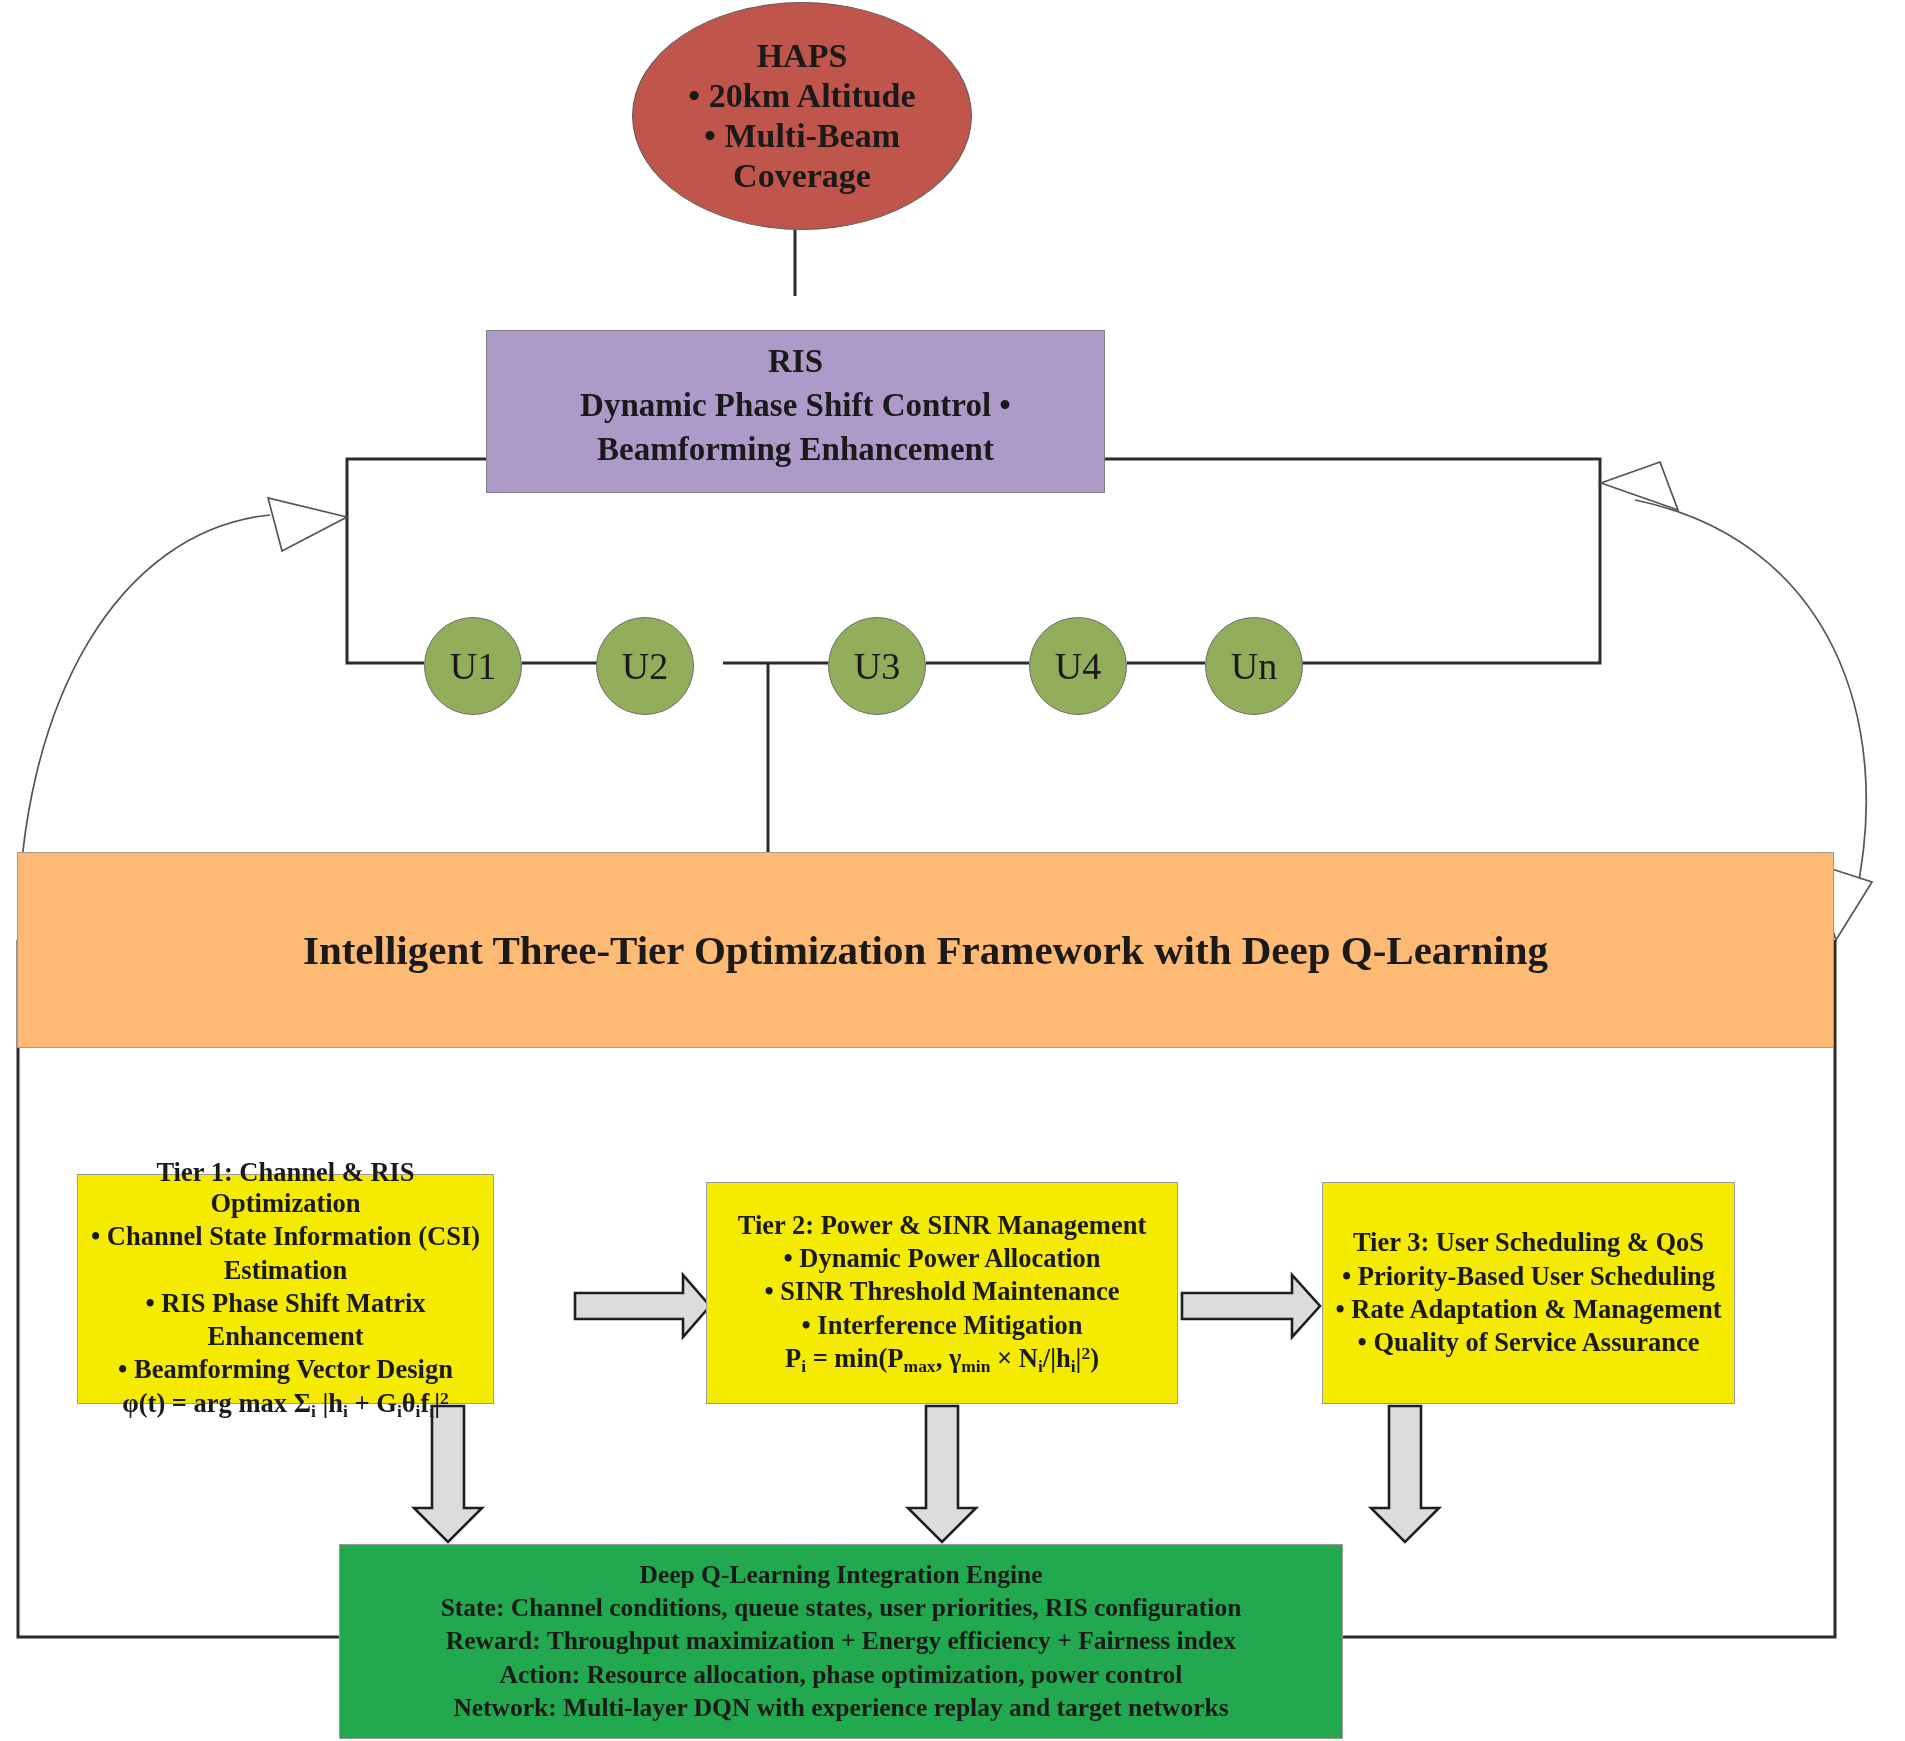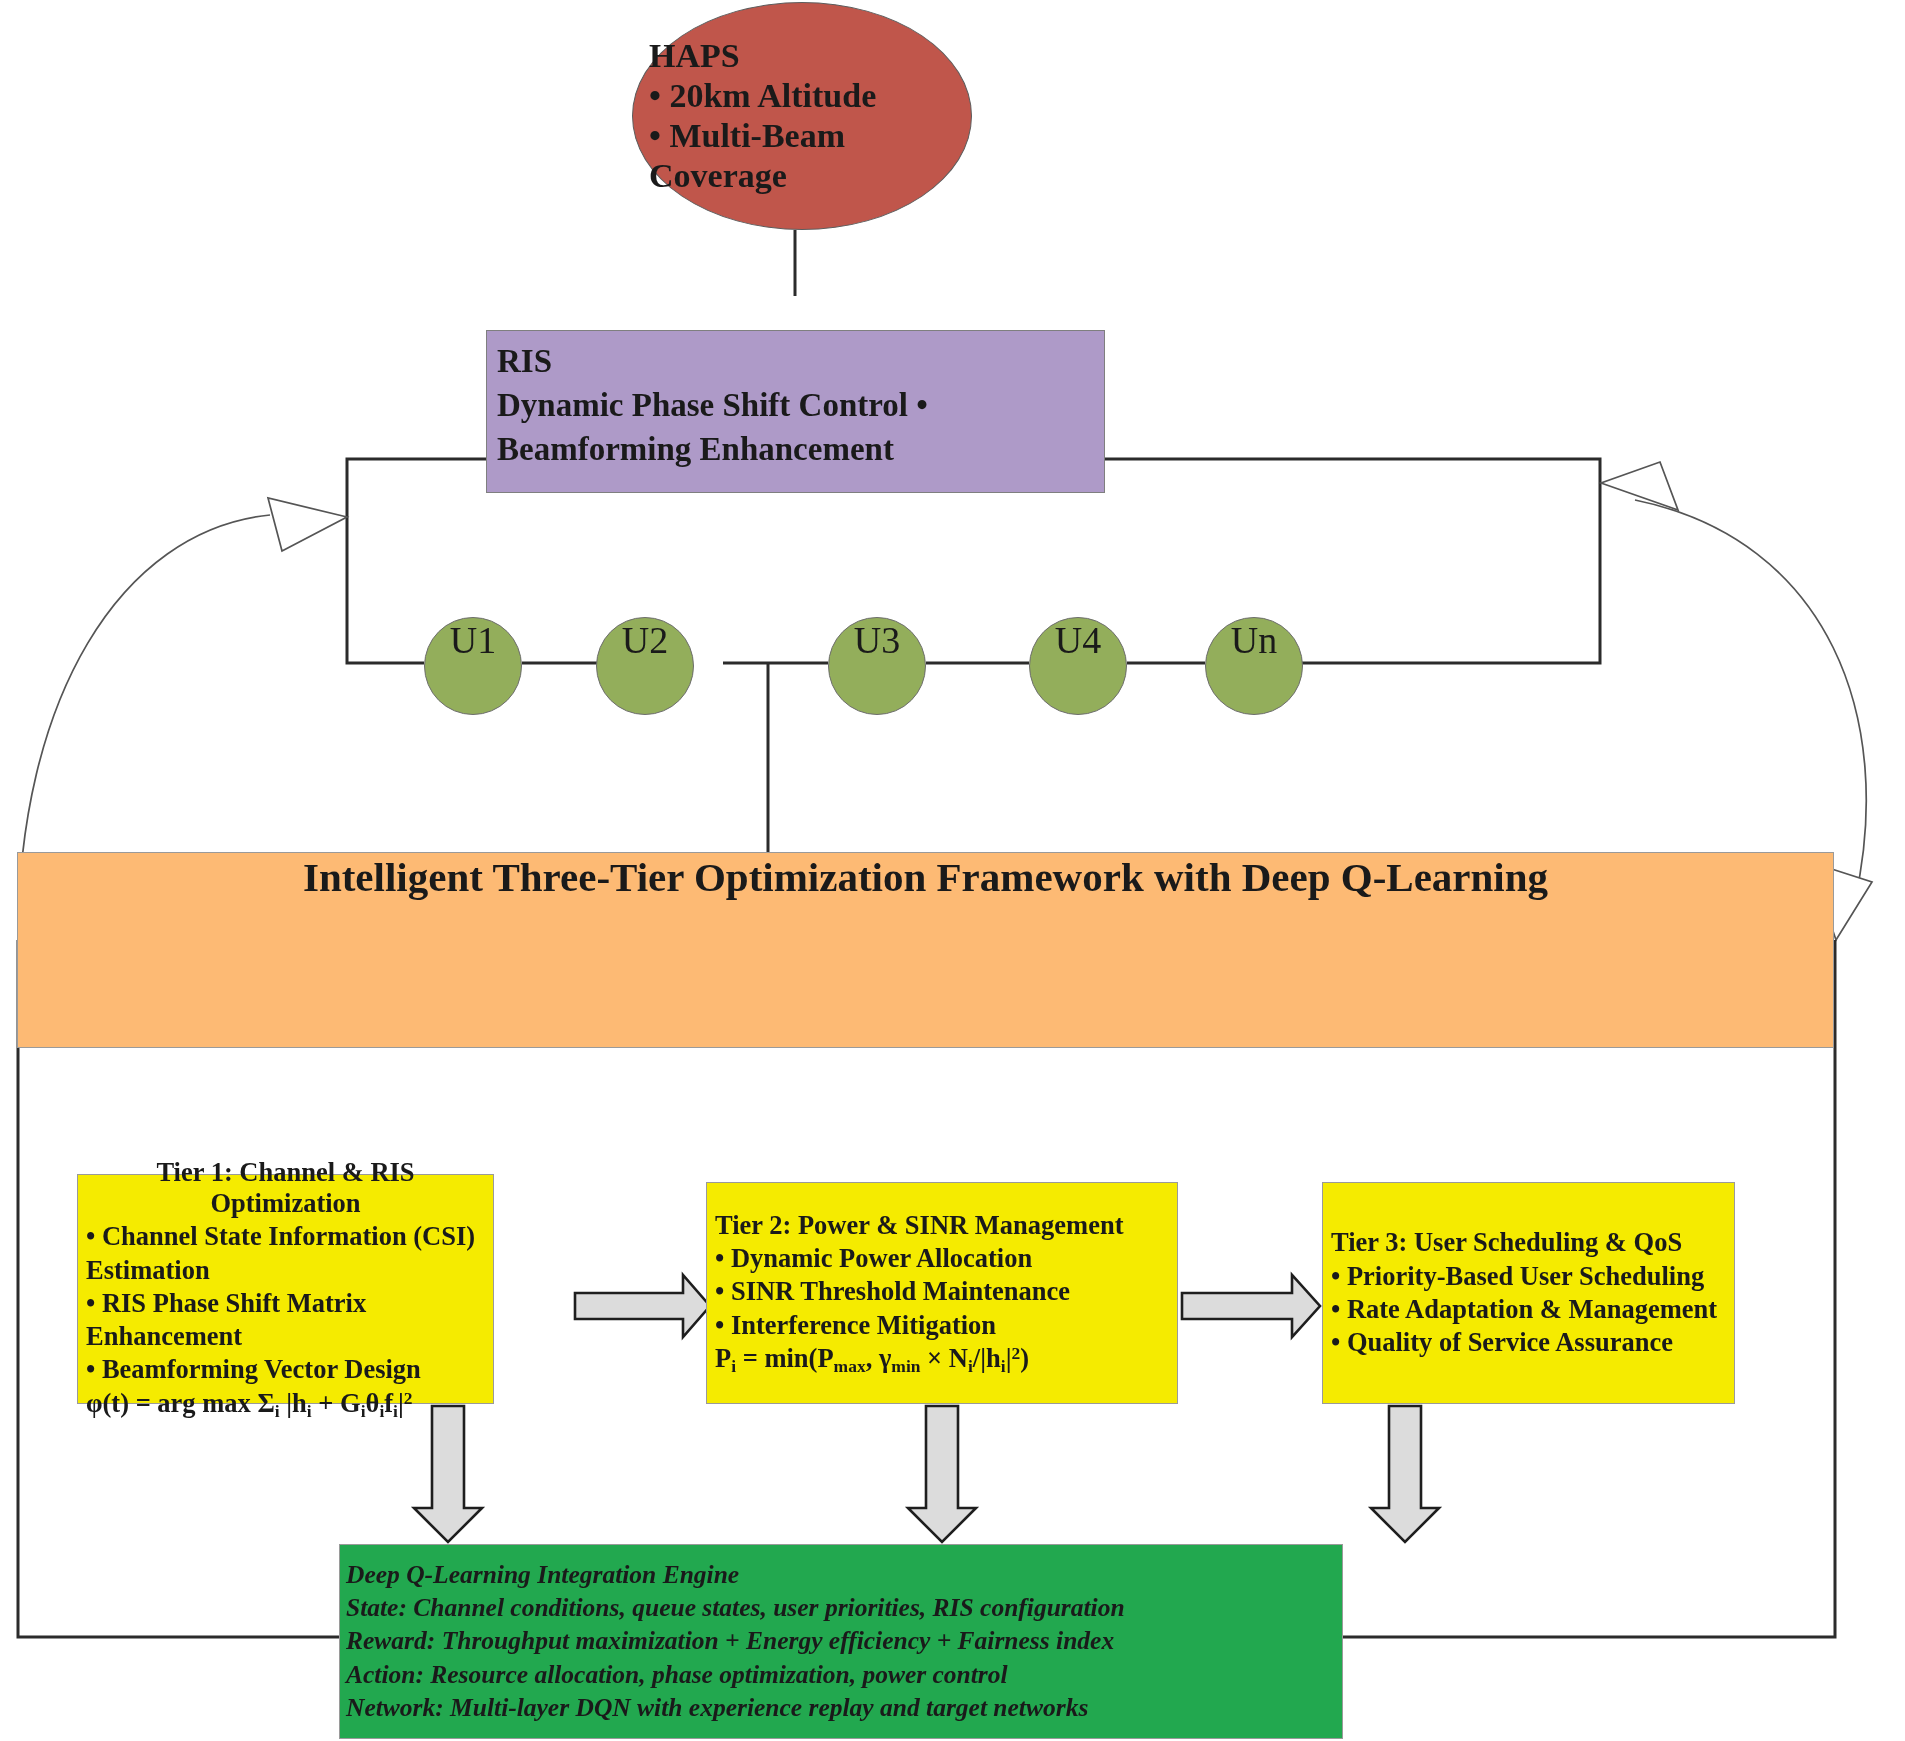--- a/index.html
+++ b/index.html
@@ -17,21 +17,21 @@
   #stage {
     position: absolute;
     left: 0; top: 0;
     width: 1905px;
     height: 1741px;
   }
   .node {
     position: absolute;
     box-sizing: border-box;
     display: flex;
-    align-items: flex-start;
+    align-items: center;
     justify-content: center;
     text-align: center;
     color: #1a1a1a;
     font-weight: bold;
     line-height: 1.18;
   }
   
   #haps {
     left: 632px; top: 2px;
     width: 340px; height: 228px;
@@ -88,21 +88,20 @@
   #tier3 { left: 1322px;top: 1182px; width: 413px; height: 222px; }
   
   #dqn {
     left: 339px; top: 1544px;
     width: 1004px; height: 195px;
     background: #22A84F;
     border: 1px solid #9a9a9a;
     font-size: 25.5px;
     flex-direction: column;
     padding: 6px 6px;
-    font-style: italic;
   }
   #dqn .l { display: block; margin: 1.5px 0; }
 
   svg.layer {
     position: absolute;
     left: 0; top: 0;
     width: 1905px; height: 1741px;
     pointer-events: none;
   }
   .ln { stroke: #2b2b2b; stroke-width: 3; fill: none; }

